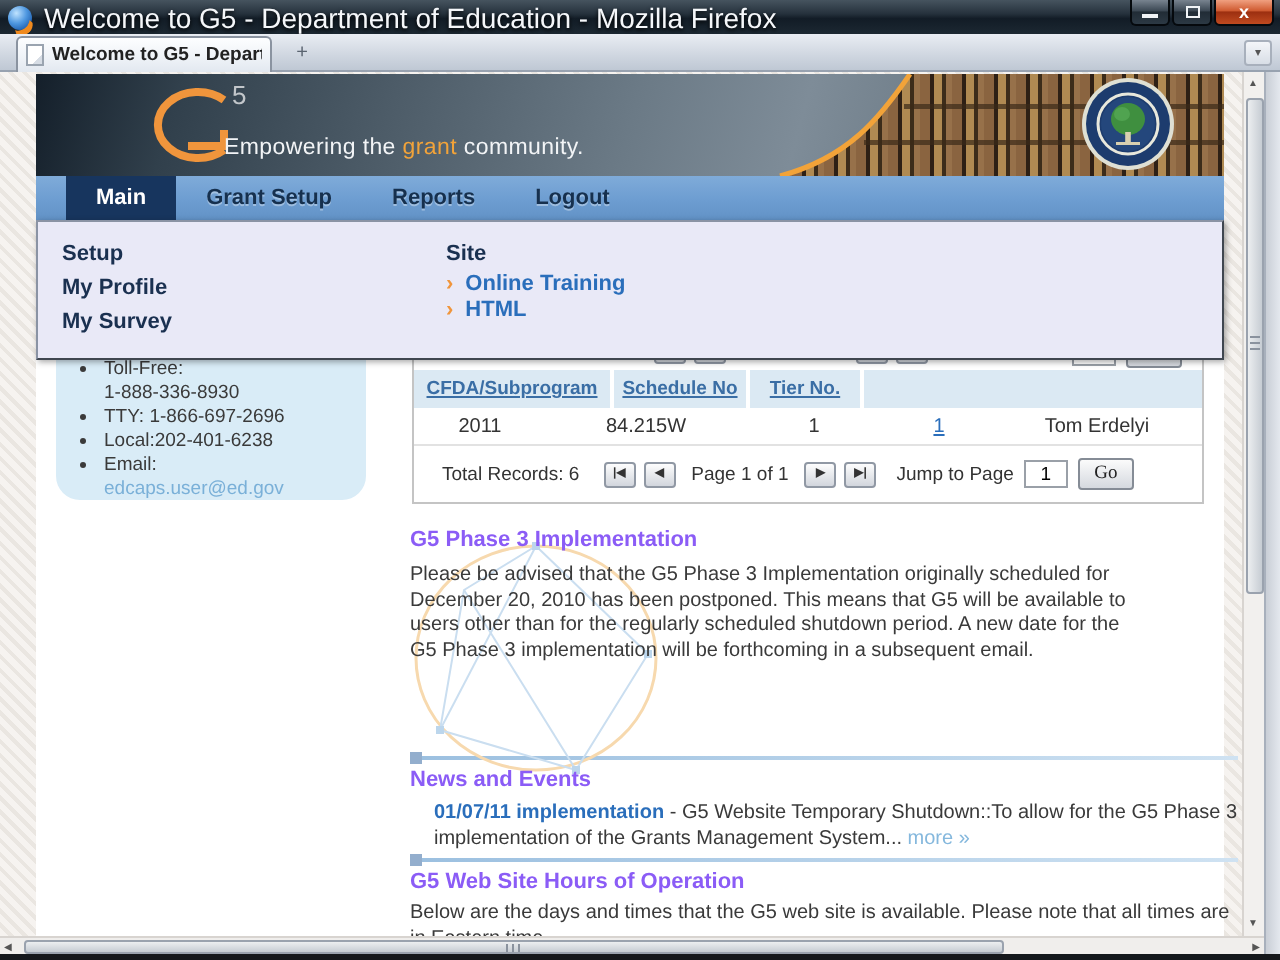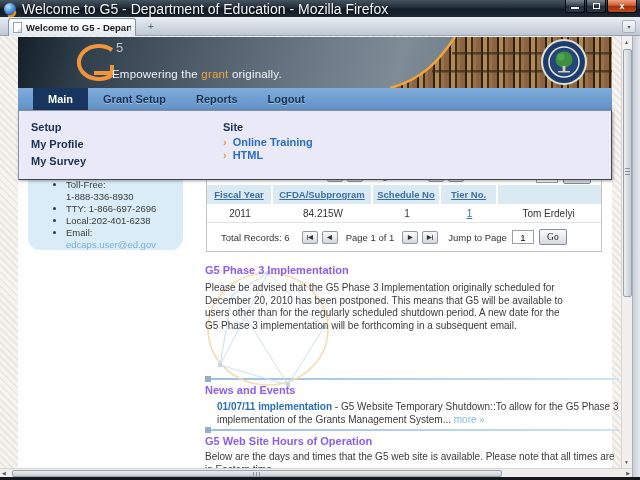--- a/index.html
+++ b/index.html
@@ -65,21 +65,21 @@
   .megamenu { position:absolute; left:0; top:73px; width:594px; height:70px; z-index:40;
     background:#e9e9f7; border:1px solid #8a93a4; border-right-color:#3f4650; border-bottom-color:#3f4650;
     box-shadow:1px 1px 3px rgba(0,0,0,.35); }
   .mm-item { position:absolute; font-size:11px; font-weight:bold; color:#1a3050; }
   .mm-link { position:absolute; font-size:11px; font-weight:bold; color:#2a6ebb; }
   .mm-chevron { color:#f0953c; margin-right:6px; font-weight:bold; }
 
   
   .contact-box { position:absolute; left:10px; top:140px; width:155px; height:73px;
     background:#d9ecf7; border-radius:0 0 12px 12px; overflow:hidden; }
-  .contact-box ul { margin:2px 0 0 14px; padding-left:24px; list-style:disc; color:#444; }
+  .contact-box ul { margin:2px 0 0 0; padding-left:24px; list-style:disc; color:#444; }
   .contact-box li { font-size:9.5px; line-height:12px; color:#3a3a3a; }
   .contact-link { color:#7ab0d8; }
 
   
   .grants-box { position:absolute; left:188px; top:128px; width:396px; background:#fff; border:1px solid #c4c4c4; }
   .pgr-row { display:flex; align-items:center; height:19px; font-size:9.5px; color:#333; }
   .pgr-row.top { padding-left:118px; padding-right:10px; }
   .pgr-row.foot { border-top:1px solid #e2e2e2; height:29px; padding-left:14px; padding-right:10px; }
   .pgr-btn { width:16px; height:13px; margin:0 2px; border:1px solid #9098a4; border-radius:2px;
     background:linear-gradient(#fdfdfd,#d2d6dd); font-size:6px; font-weight:bold; color:#333;
@@ -185,21 +185,21 @@
             <rect x="230.6" y="29" width="2.8" height="5.5" fill="#d8d0b0"></rect>
             <rect x="226" y="34" width="12" height="1.5" fill="#d8d0b0"></rect>
           </g>
         </svg>
         <svg class="g-logo" width="78" height="47" viewBox="0 0 78 47">
           <path d="M56,11 A20,16.5 0 1 0 56,36" stroke="#f0953c" stroke-width="4" fill="none"></path>
           <path d="M56,34 L38,34" stroke="#f0953c" stroke-width="4" fill="none"></path>
           <path d="M56,26 L56,36" stroke="#f0953c" stroke-width="4" fill="none"></path>
         </svg>
         <span style="position:absolute;left:98px;top:3px;font-size:13px;color:#c2c6ca;">5</span>
-        <div class="tagline"><span>Empowering the </span><span class="accent">grant</span><span> originally.</span></div>
+        <div class="tagline"><span>Empowering the </span><span class="accent">grant</span><span> community.</span></div>
       </div>
 
       <div class="navbar">
         <span class="nav-item active">Main</span>
         <span class="nav-item">Grant Setup</span>
         <span class="nav-item">Reports</span>
         <span class="nav-item">Logout</span>
       </div>
 
       <div class="megamenu">
@@ -224,21 +224,20 @@
         <div class="pgr-row top">
           <span class="pgr-btn">|◀</span>
           <span class="pgr-btn">◀</span>
           <span class="pgr-label">Page 1 of 1</span>
           <span class="pgr-btn">▶</span>
           <span class="pgr-btn">▶|</span>
           <input class="jump-input ml-auto" value="1" style="">
           <span class="go-btn">Go</span>
         </div>
         <div class="thead">
-          <span class="th c1">Fiscal Year</span>
           <span class="th c2">CFDA/Subprogram</span>
           <span class="th c3">Schedule No</span>
           <span class="th c4">Tier No.</span>
         </div>
         <div class="trow">
           <span class="td c1">2011</span>
           <span class="td c2">84.215W</span>
           <span class="td c3">1</span>
           <span class="td c4"><a class="tier-link">1</a></span>
           <span class="td c5">Tom Erdelyi</span>

